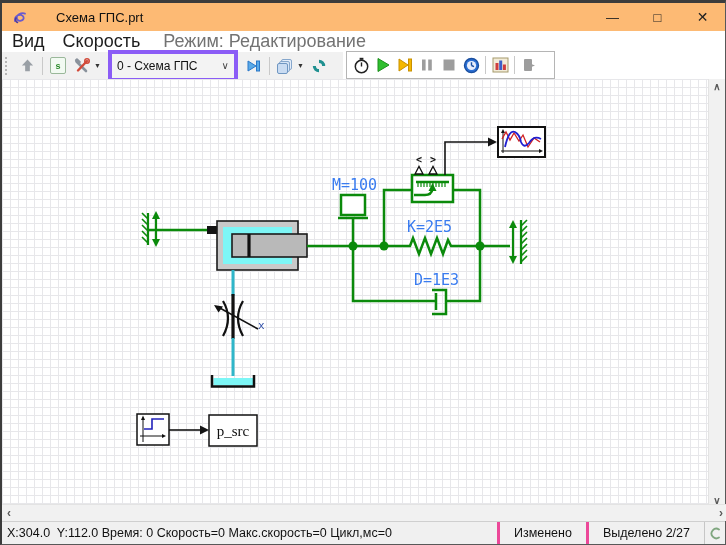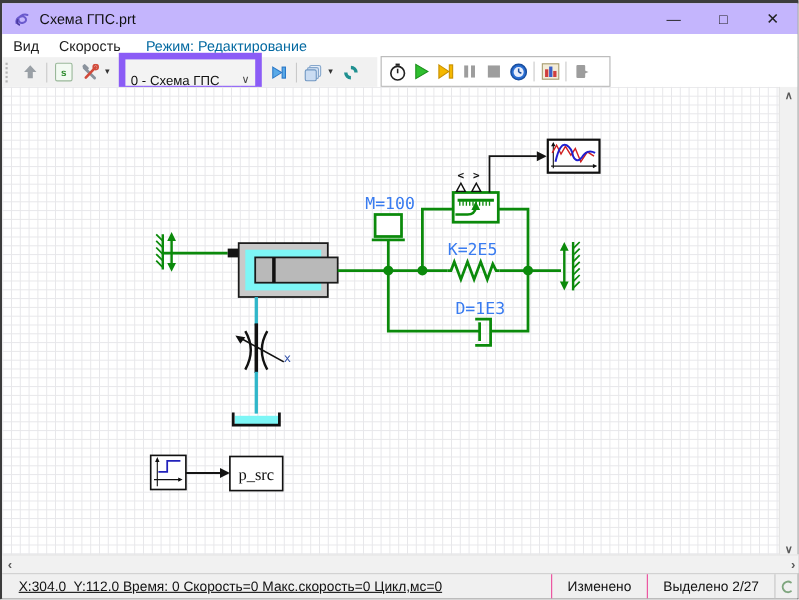--- a/index.html
+++ b/index.html
@@ -8,47 +8,47 @@
     font-family:"Liberation Sans",sans-serif;background:#fff;
   }
   .app{
     position:absolute;inset:0;box-sizing:border-box;
     border:1px solid #585858;border-top:3px solid #3c3c3c;border-left:2px solid #3c3c3c;
     background:#fff;
   }
   
   .titlebar{
     position:absolute;top:0;left:0;right:0;height:28px;
-    display:flex;align-items:center;background:#c4b5fd;
+    display:flex;align-items:center;background:#fdba74;gap:20px;
   }
   .titlebar .logo{width:17px;height:17px;margin:0 8px 0 9px;flex:0 0 auto;}
   .title-text{font-size:13px;color:#111;}
   .win-controls{margin-left:auto;display:flex;height:100%;}
   .win-btn{width:45px;height:100%;display:flex;align-items:center;justify-content:center;
     font-size:13px;color:#222;cursor:default;}
   .win-btn.close{font-size:14px;}
   
   .menubar{
     position:absolute;top:28px;left:0;right:0;height:21px;background:#fff;
-    display:flex;align-items:center;font-size:13px;color:#1c1c1c;
+    display:flex;align-items:center;font-size:18px;color:#1c1c1c;
   }
   .menu-item{padding:0 9px;}
   .menu-item:first-child{padding-left:10px;}
-  .menu-mode{color:#0369a1;padding-left:14px;}
+  .menu-mode{color:#737373;padding-left:14px;}
   
   .toolbarrow{position:absolute;top:49px;left:0;right:0;height:27px;background:#fff;}
   .tstrip{position:absolute;top:0;left:0;width:341px;height:27px;background:#f1f1f1;
     display:flex;align-items:center;}
   .grip{width:5px;height:18px;border-left:2px dotted #b5b5b5;margin:0 3px 0 3px;}
   .tbtn{width:24px;height:24px;display:flex;align-items:center;justify-content:center;flex:0 0 auto;}
   .tsep{width:1px;height:18px;background:#c9c9c9;margin:0 3px;}
   .dd-arrow{font-size:7px;color:#333;margin:0 3px 0 0;}
   .combobox{
-    width:130px;height:20px;border:6px solid #8b5cf6;background:#f3f3f3;
-    display:flex;font-size:12px;color:#111;padding:12px 5px;margin:0 4px;
+    width:130px;height:20px;border:4px solid #8b5cf6;background:#f3f3f3;
+    display:flex;align-items:center;font-size:12px;color:#111;padding:12px 5px;margin:0 4px;
     box-sizing:border-box;
   }
   .combobox .chev{margin-left:auto;font-size:10px;color:#444;}
   .scripticon{width:14px;height:15px;background:#f2faf2;border:1px solid #9ab89a;border-radius:2px;
     font-size:9px;font-weight:bold;color:#2c8c2c;display:flex;align-items:center;justify-content:center;}
   .panel2{
     position:absolute;left:344px;top:-1px;height:28px;width:209px;background:#fff;
     border:1px solid #b5b5b5;display:flex;align-items:center;padding:0 3px;box-sizing:border-box;
   }
   .panel2 .tbtn{width:22px;}
@@ -75,24 +75,24 @@
   }
   .hscroll .arr{position:absolute;top:0px;font-size:12px;color:#5a5a5a;font-weight:bold;line-height:16px;}
   .hscroll .left{left:5px;}
   .hscroll .right{right:5px;}
   
   .statusbar{
     position:absolute;left:0;right:0;bottom:0;height:23px;background:#f0f0f0;
     border-top:1px solid #cfcfcf;display:flex;align-items:center;font-size:12.5px;color:#111;
     box-sizing:border-box;
   }
-  .sb-info{padding-left:15px;white-space:pre;text-decoration:underline;}
+  .sb-info{padding-left:5px;white-space:pre;}
   .sb-right{margin-left:auto;display:flex;align-items:center;height:100%;}
   .sb-sec{display:flex;align-items:center;justify-content:center;height:100%;
-    border-left:1px solid #ec4899;padding:0 14px;white-space:pre;}
+    border-left:3px solid #ec4899;padding:0 14px;white-space:pre;}
   .sb-logo{width:20px;display:flex;align-items:center;justify-content:center;height:100%;
     border-left:1px solid #c6c6c6;}
 </style>
 </head>
 <body>
 
 <div class="app">
 
   <div class="titlebar">
     <svg class="logo" viewBox="0 0 17 17">

